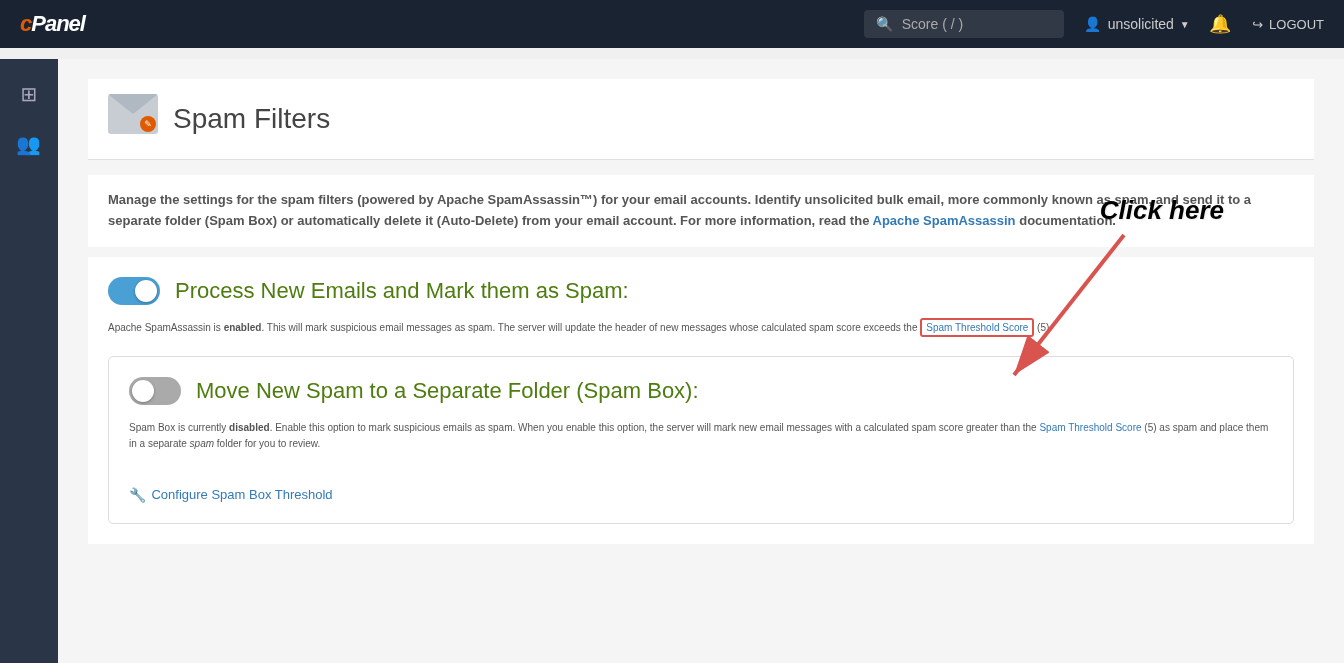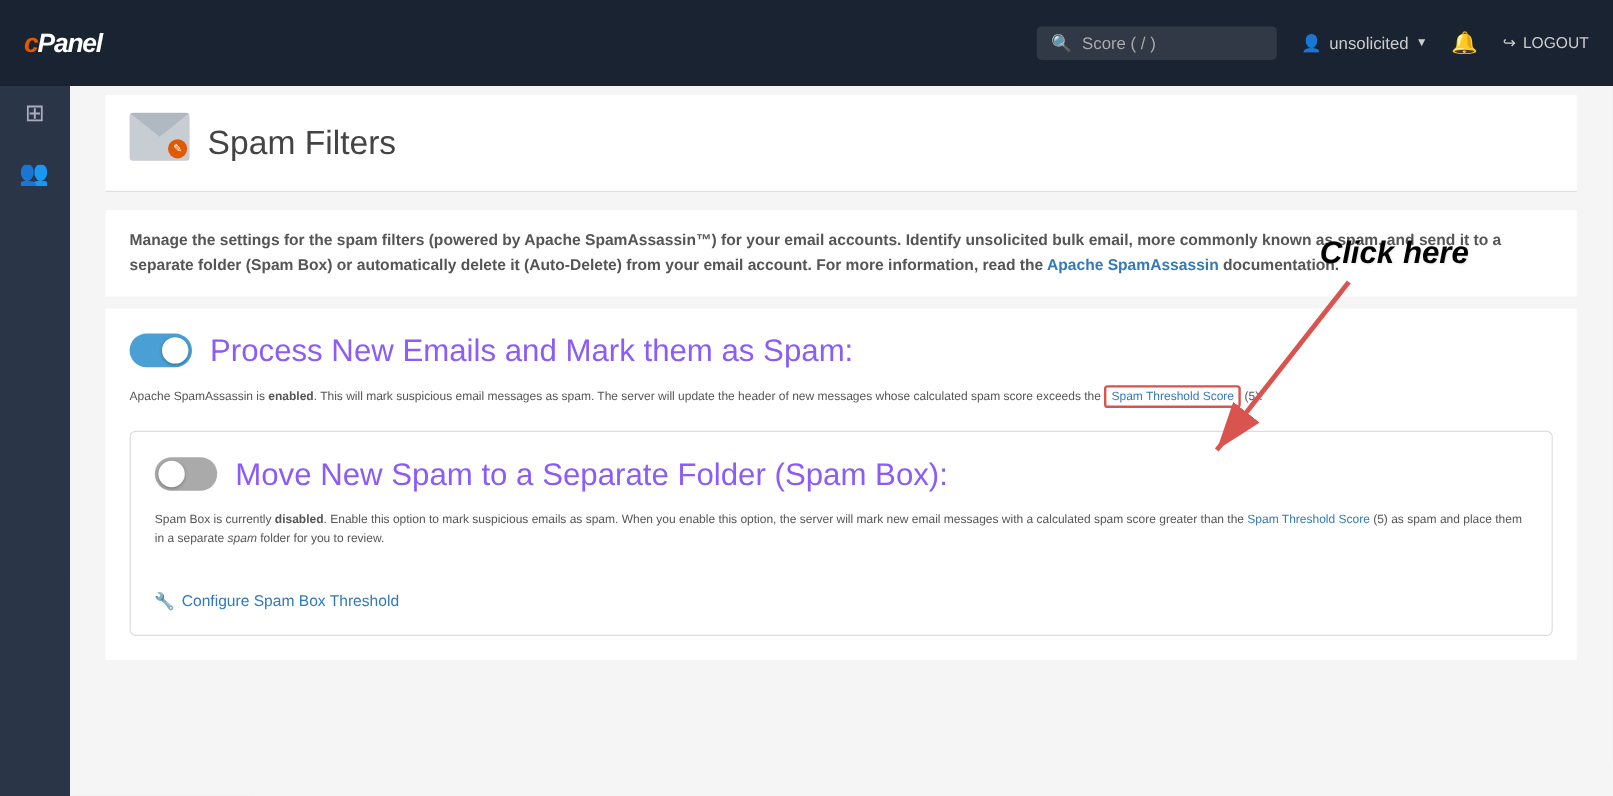--- a/index.html
+++ b/index.html
@@ -1,21 +1,21 @@
 <!DOCTYPE html>
 <html><head>
   <meta charset="utf-8">
   <style>
     * { box-sizing: border-box; margin: 0; padding: 0; }
     body { font-family: 'Lucida Grande', 'Lucida Sans Unicode', Arial, sans-serif; font-size: 14px; color: #333; background: #f0f0f0; }
 
     
     .topnav {
       background: #1a2331;
-      height: 71px;
+      height: 48px;
       display: flex;
       align-items: center;
       padding: 0 20px;
       position: fixed;
       top: 0; left: 0; right: 0;
       z-index: 100;
     }
     .topnav-logo {
       color: #fff;
       font-size: 22px;
@@ -198,23 +198,23 @@
       background: white;
       border-radius: 50%;
       top: 3px;
       transition: left 0.2s;
       box-shadow: 0 1px 3px rgba(0,0,0,0.3);
     }
     .toggle.on::after { left: 27px; }
     .toggle.off::after { left: 3px; }
 
     .section-title {
-      font-size: 26px;
+      font-size: 22px;
       font-weight: 300;
-      color: #8b5cf6;
+      color: #4d7c0f;
     }
 
     .section-desc {
       font-size: 10px;
       color: #555;
       line-height: 1.6;
       margin-bottom: 20px;
     }
 
     

